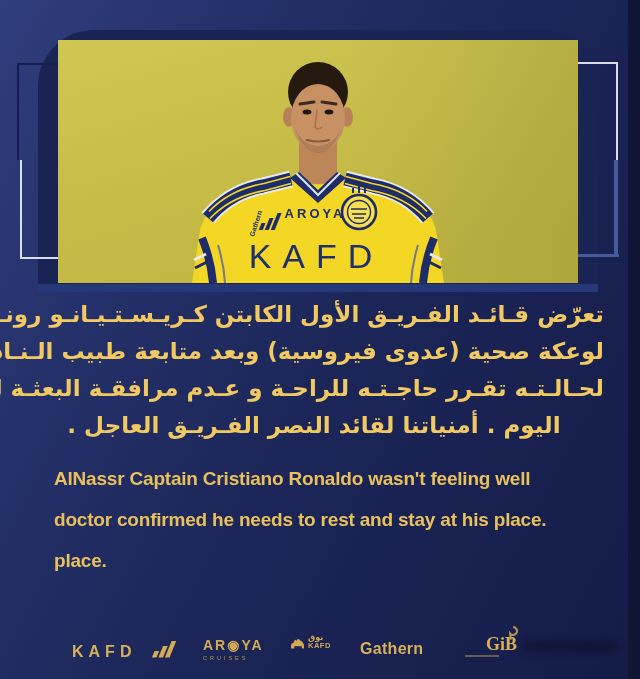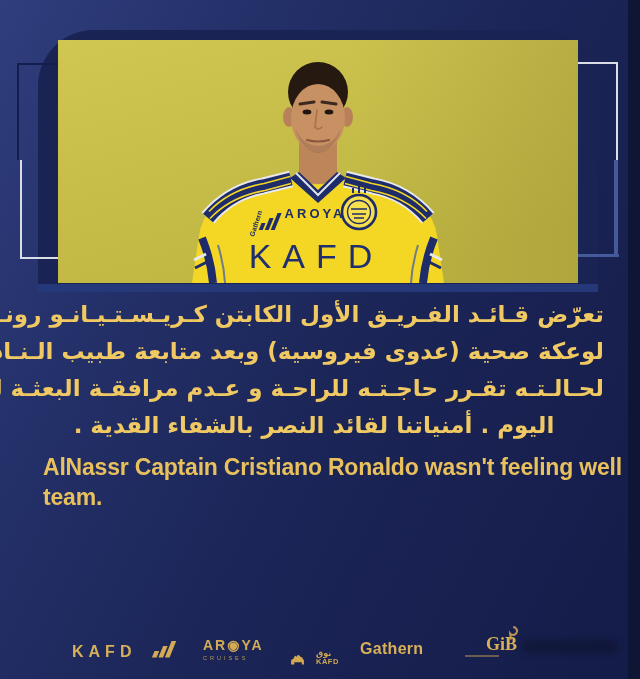--- a/index.html
+++ b/index.html
@@ -34,34 +34,34 @@
   .ar-block p{
     margin:0;font-size:23px;line-height:37px;font-weight:bold;
     white-space:nowrap;font-family:"DejaVu Sans",sans-serif;
   }
   
   .en-block{
     position:absolute;left:42px;right:30px;top:452px;z-index:4;
     text-align:left;color:#e8c05c;
   }
   .en-block p{
-    margin:1px;font-size:23px;line-height:29px;font-weight:bold;
+    margin:12px;font-size:19px;line-height:29px;font-weight:bold;
     letter-spacing:-0.2px;white-space:nowrap;
   }
   
   .sponsor{position:absolute;z-index:4;color:#d2a951;}
   .sp-qiddiya{left:12px;top:622px;width:44px;text-align:center;font-weight:bold;}
   .sp-qiddiya .ar{font-size:9px;line-height:10px;font-family:"DejaVu Sans",sans-serif;}
   .sp-qiddiya .lat{font-size:7.5px;line-height:9px;letter-spacing:0.5px;}
   .sp-kafd{left:72px;top:643px;font-size:16px;letter-spacing:5px;font-weight:600;color:#d8b058;}
   .sp-adidas{left:150px;top:640px;}
   .sp-aroya{left:203px;top:637px;width:72px;text-align:left;}
   .sp-aroya .main{font-size:14px;font-weight:bold;letter-spacing:2px;color:#d4ab55;}
   .sp-aroya .sub{font-size:5.5px;letter-spacing:3px;opacity:.85;margin-top:2px;}
-  .sp-noug{left:290px;top:634px;display:flex;align-items:center;gap:11px;margin-top:16px;}
+  .sp-noug{left:290px;top:634px;display:flex;align-items:center;gap:3px;}
   .sp-noug .col{display:flex;flex-direction:column;line-height:8px;}
   .sp-noug .ar{font-size:8px;font-family:"DejaVu Sans",sans-serif;font-weight:bold;}
   .sp-noug .lat{font-size:7.5px;font-weight:bold;letter-spacing:0.5px;}
   .sp-gathern{left:360px;top:640px;font-size:16px;font-weight:bold;color:#d8b058;letter-spacing:0.3px;}
   .sp-gib{left:446px;top:635px;text-align:center;}
   .sp-gib .mark{font-family:"Liberation Serif",serif;font-size:18px;font-weight:bold;color:#d8b058;line-height:18px;margin-left:40px;}
   .sp-gib .sub{width:34px;height:2px;background:#d2a951;opacity:.45;margin:2px auto 0;}
   .sp-partial{left:506px;top:626px;}
   .smudge{
     position:absolute;left:522px;top:640px;width:96px;height:13px;z-index:4;
@@ -170,26 +170,27 @@
         <path d="M384,220 L372,214" stroke="#e8e9ee" stroke-width="3"></path>
         <path d="M383,228 L371,222" stroke="#1e2c6a" stroke-width="3"></path>
       </g>
     </svg>
   </div>
 
   <div class="ar-block" dir="rtl">
     <p>تعرّض قـائـد الفـريـق الأول الكابتن كـريـسـتـيـانـو رونـالـدو</p>
     <p>لوعكة صحية (عدوى فيروسية) وبعد متابعة طبيب الـنـادي</p>
     <p>لحـالـتـه تقـرر حاجـتـه للراحـة و عـدم مرافقـة البعثـة للسفر</p>
-    <p>اليوم . أمنياتنا لقائد النصر بالشفاء القدية .</p>
+    <p>اليوم . أمنياتنا لقائد النصر الفـريـق العاجل .</p>
   </div>
 
   <div class="en-block">
     <p>AlNassr Captain Cristiano Ronaldo wasn't feeling well</p>
-    <p>team.</p>
+    <p>doctor confirmed he needs to rest and stay at his place.</p>
+    <p>place.</p>
   </div>
 
 
   <div class="sponsor sp-kafd">
     <span>KAFD</span>
   </div>
 
   <div class="sponsor sp-adidas">
     <svg width="30" height="18" viewBox="0 0 30 18">
       <g fill="#d4ab55" transform="skewX(-22)">

